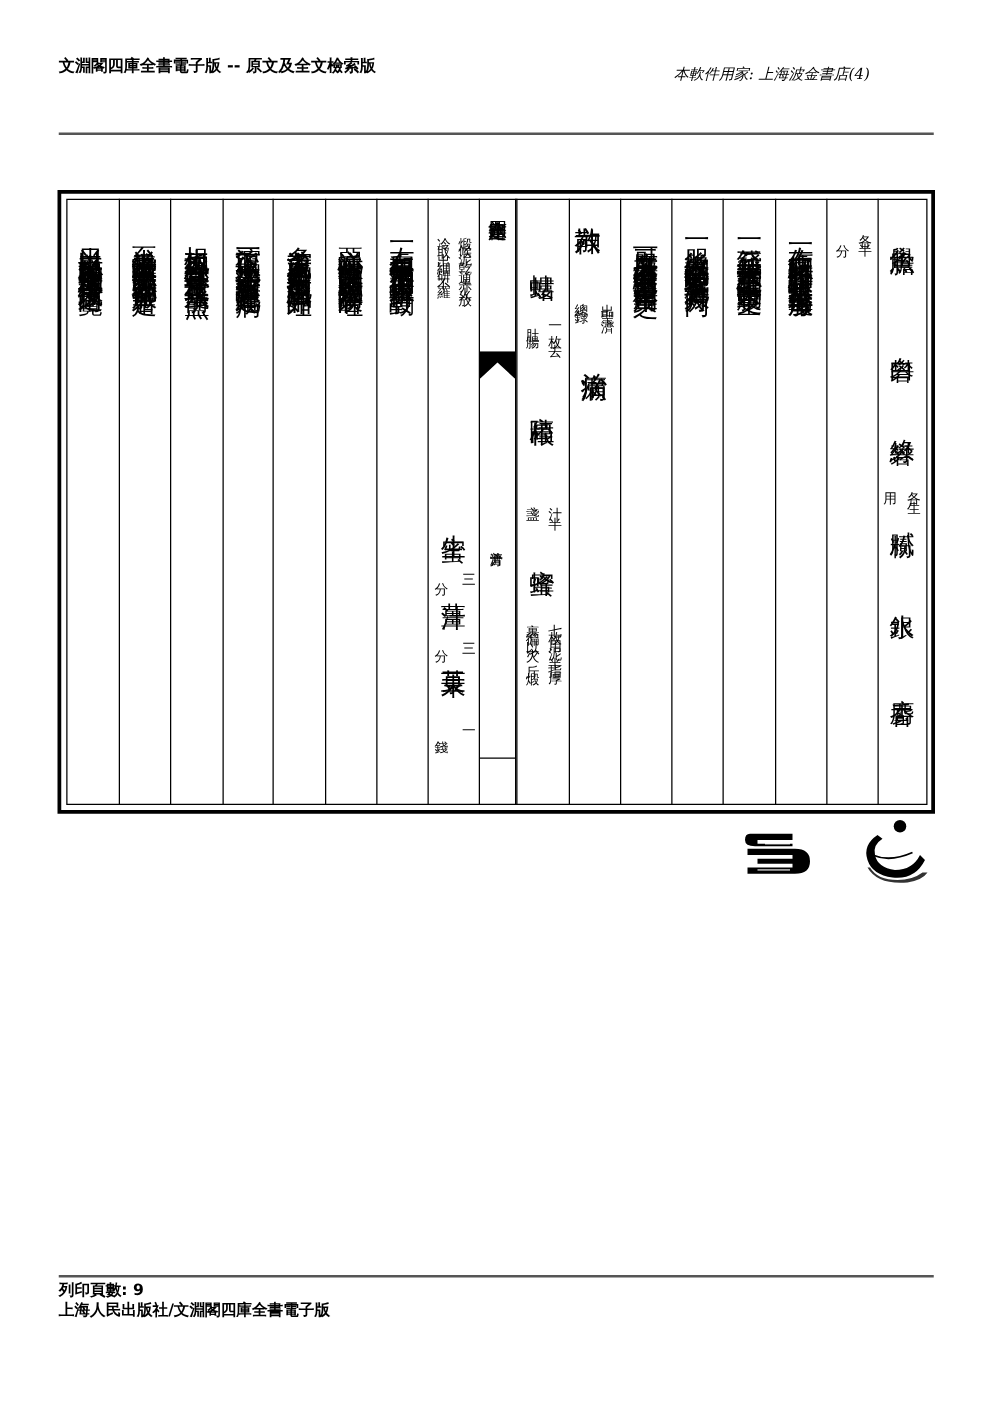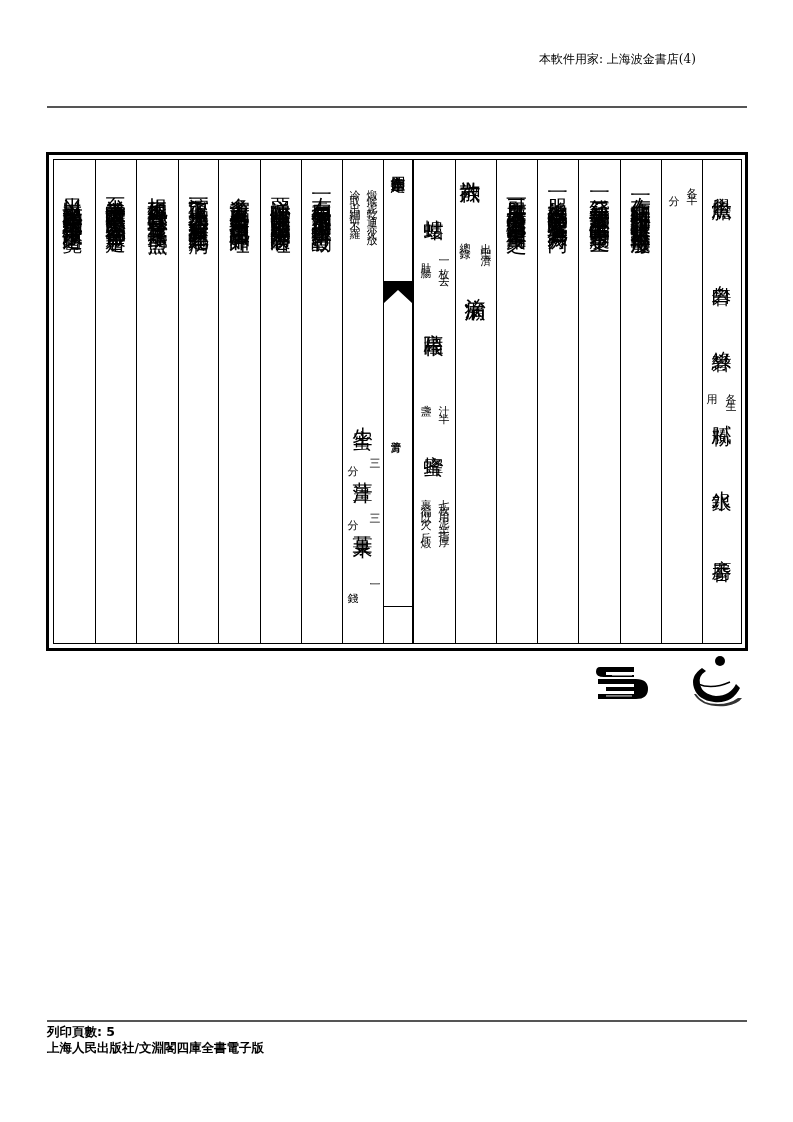--- a/index.html
+++ b/index.html
@@ -3,21 +3,21 @@
 <meta charset="utf-8">
 <style>
   html, body { margin: 0; padding: 0; background: #ffffff; }
   body { width: 793px; height: 1122px; position: relative; overflow: hidden;
          font-family: "DejaVu Serif", "Liberation Serif", serif; color: #000; }
 
   .hdr-left { position: absolute; left: 47px; top: 46px; font-family: "DejaVu Sans", "Liberation Sans", sans-serif;
               font-weight: bold; font-size: 13px; line-height: 15.5px; }
   .hdr-right { position: absolute; left: 535px; top: 48px; font-size: 12px; line-height: 22px;
                font-family: "DejaVu Serif", "Liberation Serif", serif; }
-  .hdr-right .l1 { padding-left: 4px; }
+  .hdr-right .l1 { padding-left: 4px; font-style: italic; }
   .hdr-rule { position: absolute; left: 47px; top: 106px; width: 700px; height: 2px; background: #555; }
 
   .frame-outer { position: absolute; left: 46px; top: 152px; width: 702px; height: 499px;
                  border: 3px solid #000; box-sizing: border-box; }
   .frame-inner { position: absolute; left: 53px; top: 159px; width: 689px; height: 485px;
                  border: 1px solid #000; box-sizing: border-box; }
 
   .col { position: absolute; top: 159px; height: 485px; box-sizing: border-box;
          border-left: 1px solid #000; }
 
@@ -39,20 +39,21 @@
   .logo-seal { position: absolute; left: 682px; top: 654px; width: 64px; height: 56px; }
 
   .ftr-rule { position: absolute; left: 47px; top: 1020px; width: 700px; height: 2px; background: #555; }
   .ftr { position: absolute; left: 47px; top: 1024px; font-family: "DejaVu Sans", "Liberation Sans", sans-serif;
          font-weight: bold; font-size: 12.5px; line-height: 15.5px; }
 </style>
 </head>
 <body>
 
 <div class="hdr-left">
+  <div>文淵閣四庫全書電子版 -- 原文及全文檢索版</div>
 </div>
 <div class="hdr-right">
   <div class="l1">本軟件用家: 上海波金書店(4)</div>
 </div>
 <div class="hdr-rule"></div>
 
 <div class="frame-outer"></div>
 <div class="frame-inner"></div>
 
 <div class="col" style="left:53px;width:42px;border-left:none">
@@ -159,15 +160,15 @@
 </svg>
 <svg class="logo-seal" viewBox="0 0 64 56">
   <circle cx="38" cy="7" r="5" fill="#000"></circle>
   <path d="M20 14 Q8 22 12 34 Q16 46 32 48 Q50 50 58 34 L54 30 Q48 42 34 42 Q20 40 18 30 Q16 22 24 17 Z" fill="#000"></path>
   <path d="M12 40 Q20 54 44 52 Q56 50 60 44 L56 44 Q48 50 36 50 Q20 50 14 40 Z" fill="#333"></path>
   <path d="M16 30 Q30 36 48 28" stroke="#000" stroke-width="1.5" fill="none"></path>
 </svg>
 
 <div class="ftr-rule"></div>
 <div class="ftr">
-  <div>列印頁數: 5</div>
+  <div>列印頁數: 9</div>
   <div>上海人民出版社/文淵閣四庫全書電子版</div>
 </div>
 
 </body></html>

